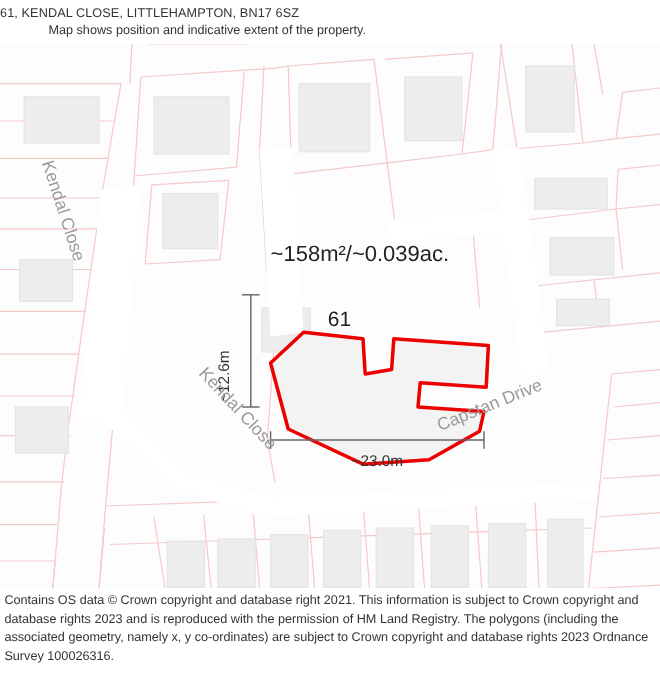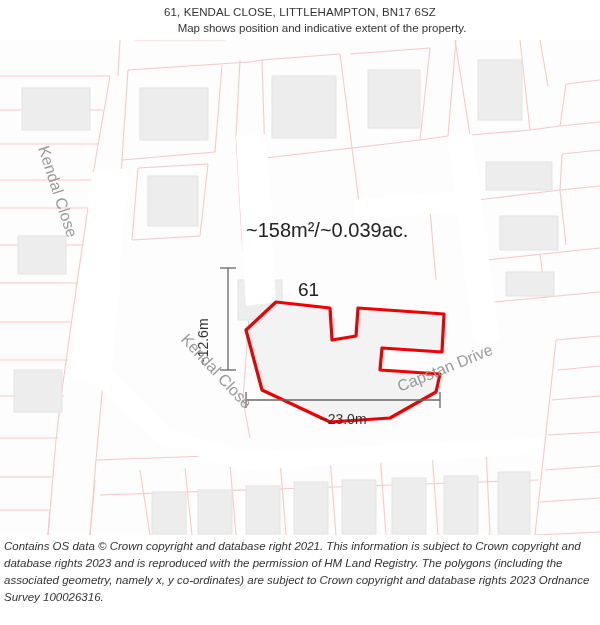--- a/index.html
+++ b/index.html
@@ -19,21 +19,20 @@
     width: 600px;
     height: 625px;
   }
   
   .header {
     position: absolute;
     top: 0;
     left: 0;
     width: 600px;
     height: 40px;
-    text-align: center;
     padding-top: 5px;
     box-sizing: border-box;
   }
   .header .title {
     font-size: 11.5px;
     color: #333333;
     line-height: 15px;
     letter-spacing: 0.1px;
   }
   .header .subtitle {
@@ -64,21 +63,20 @@
     height: 90px;
     background: #ffffff;
     padding: 3px 4px 0 4px;
     box-sizing: border-box;
   }
   .footer p {
     margin: 0;
     font-size: 11.5px;
     line-height: 17px;
     color: #333333;
-    font-style: italic;
   }
 </style>
 </head>
 <body>
 
 <div class="page">
 
   <div class="header">
     <div class="title">61, KENDAL CLOSE, LITTLEHAMPTON, BN17 6SZ</div>
     <div class="subtitle">Map shows position and indicative extent of the property.</div>

